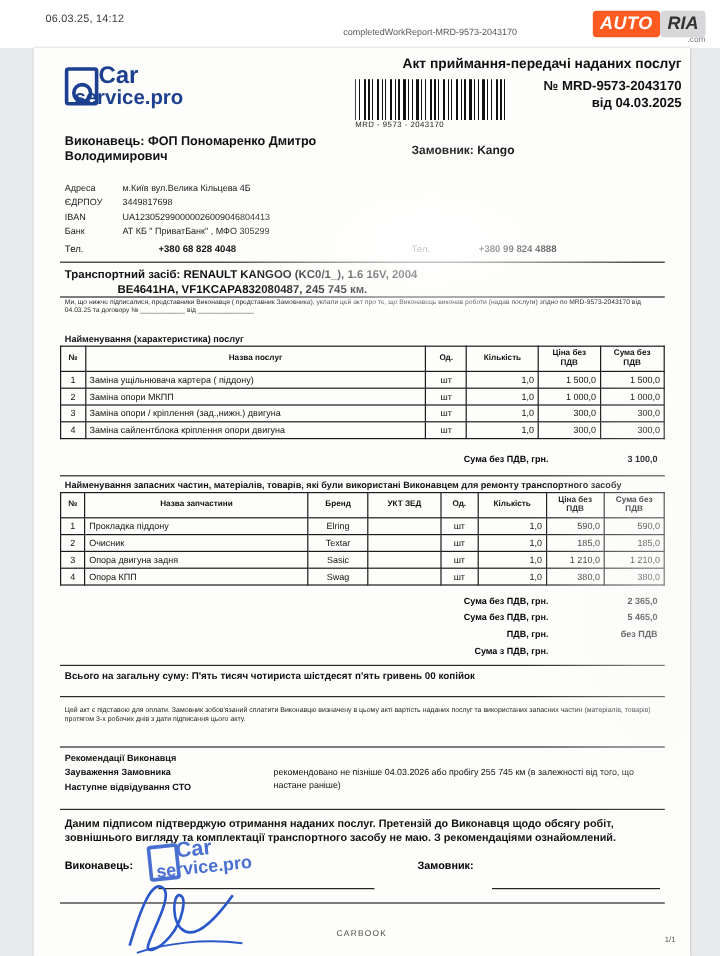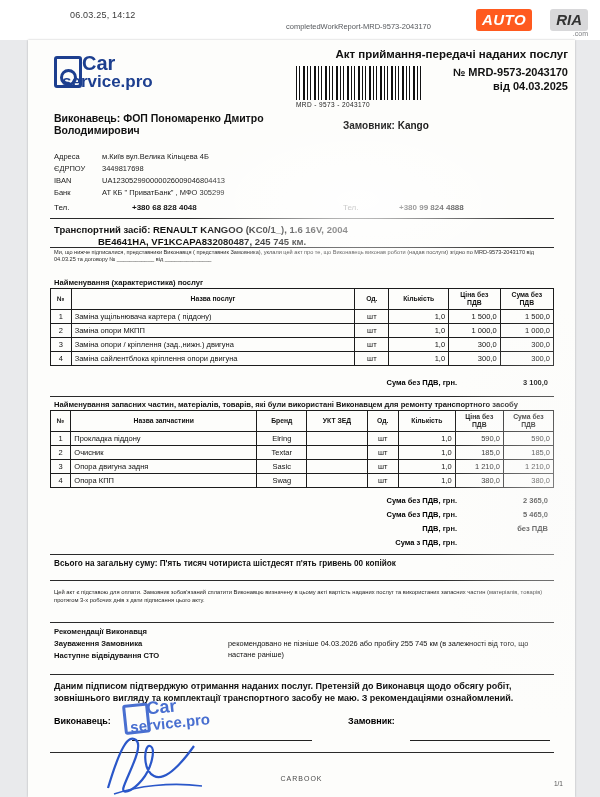--- a/index.html
+++ b/index.html
@@ -9,37 +9,37 @@
     font-family:"Liberation Sans", sans-serif;
     position:relative;
     overflow:hidden;
   }
   .topbar{
     position:absolute;top:0;left:0;width:600px;height:40px;
     background:#ffffff;
   }
   .timestamp{
     position:absolute;left:38px;top:10px;
-    font-size:9px;color:#3a3a3a;letter-spacing:.2px;margin-left:32px;
+    font-size:9px;color:#3a3a3a;letter-spacing:.2px;
   }
   .filename{
     position:absolute;left:274px;top:22px;
     font-size:7.5px;color:#55585c;padding-left:12px;
   }
   .logo-auto-ria{
     position:absolute;right:12px;top:8px;
     display:flex;align-items:center;height:24px;font-style:italic;
   }
   .logo-auto{
     background:#ff5a1f;color:#fff;font-weight:bold;font-size:15px;
     padding:2px 6px 3px 6px;border-radius:3px;letter-spacing:.5px;
   }
   .logo-ria{
     background:#d8d8da;color:#333;font-weight:bold;font-size:15px;
-    padding:2px 6px 3px 6px;border-radius:3px;margin-left:18px;position:relative;
+    padding:2px 6px 3px 6px;border-radius:3px;margin-left:0;position:relative;
   }
   .logo-com{
     position:absolute;right:12px;top:30px;font-size:7px;color:#7b7d80;
   }
 
   
   .sheet{
     position:absolute;left:28px;top:40px;width:547px;height:757px;
     background:#fdfdfb;
     box-shadow:0 0 2px rgba(0,0,0,.25);

